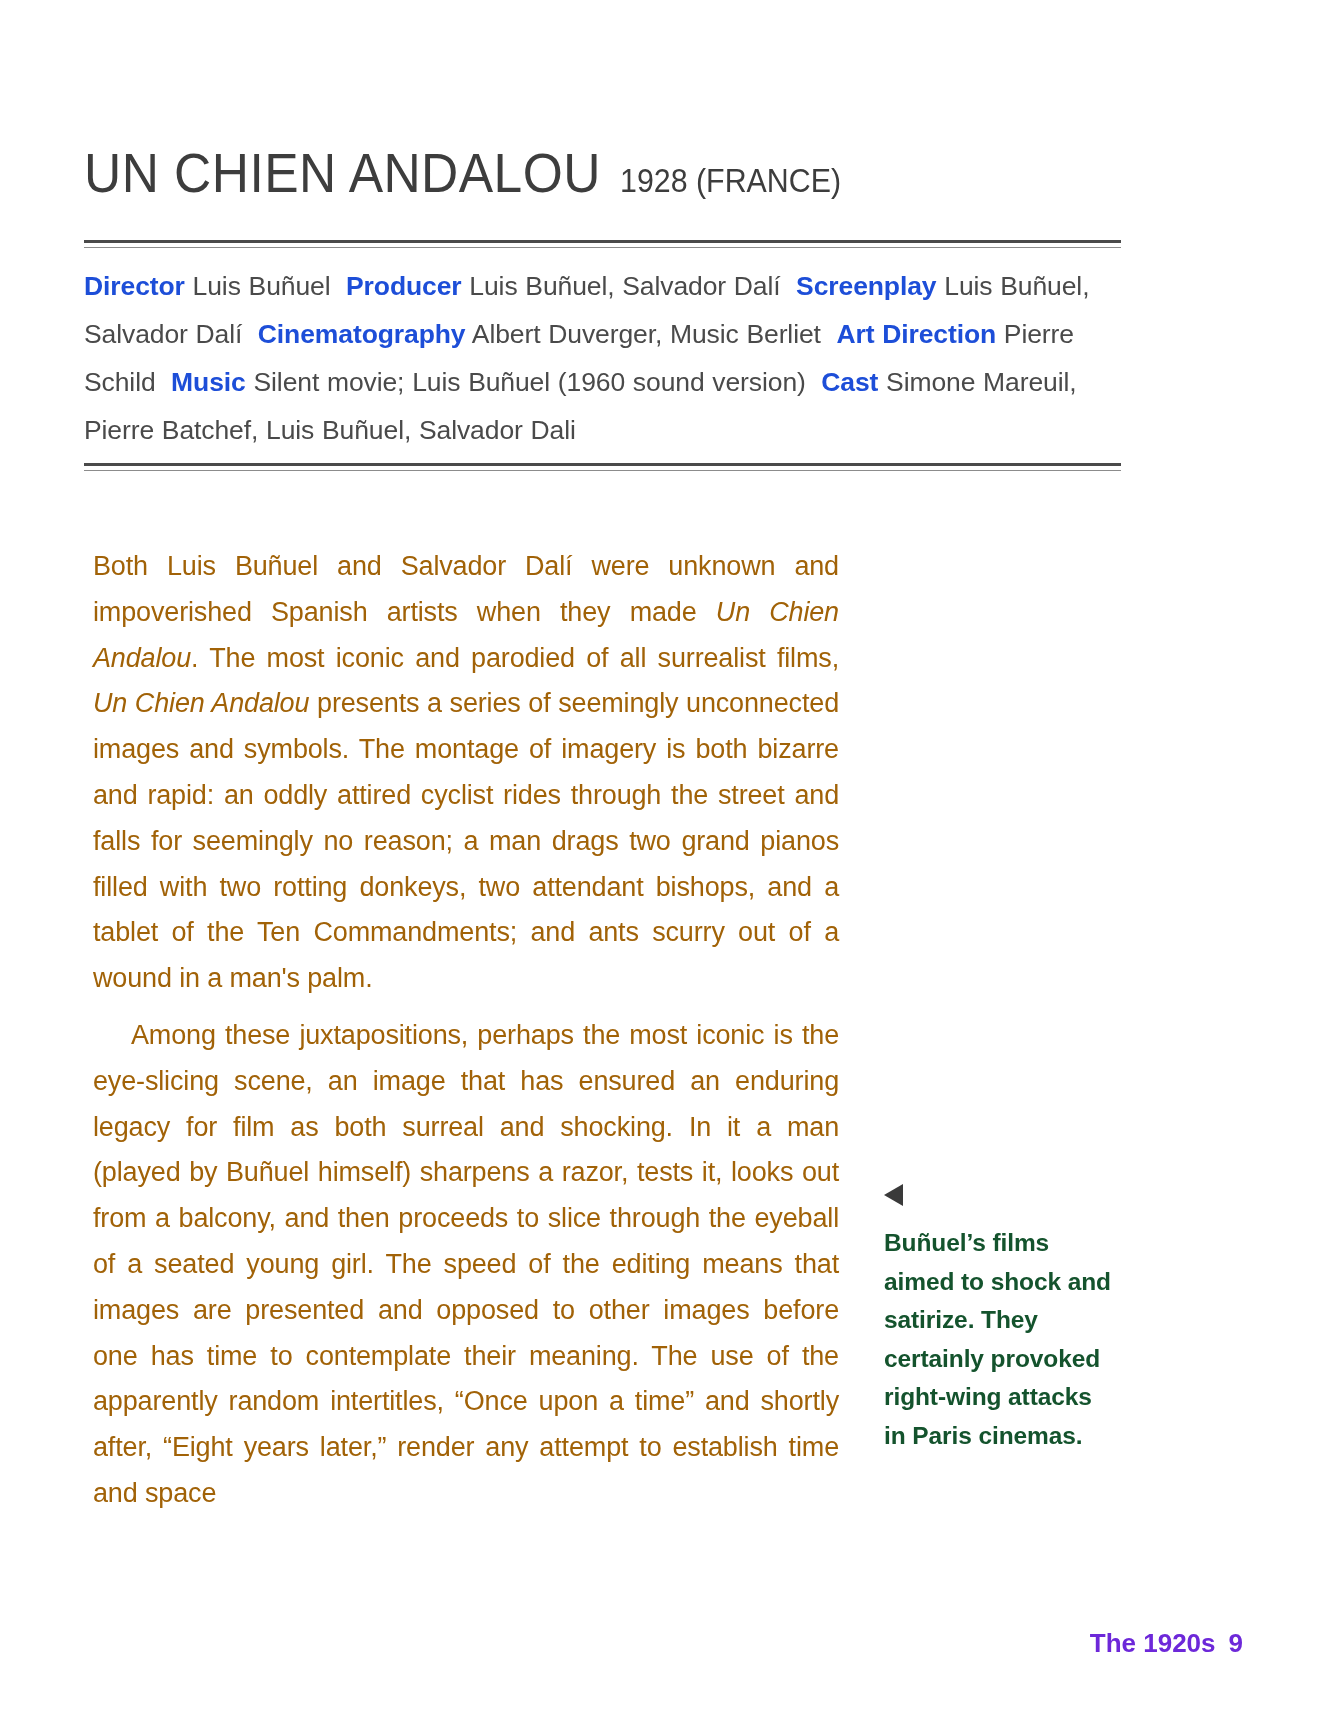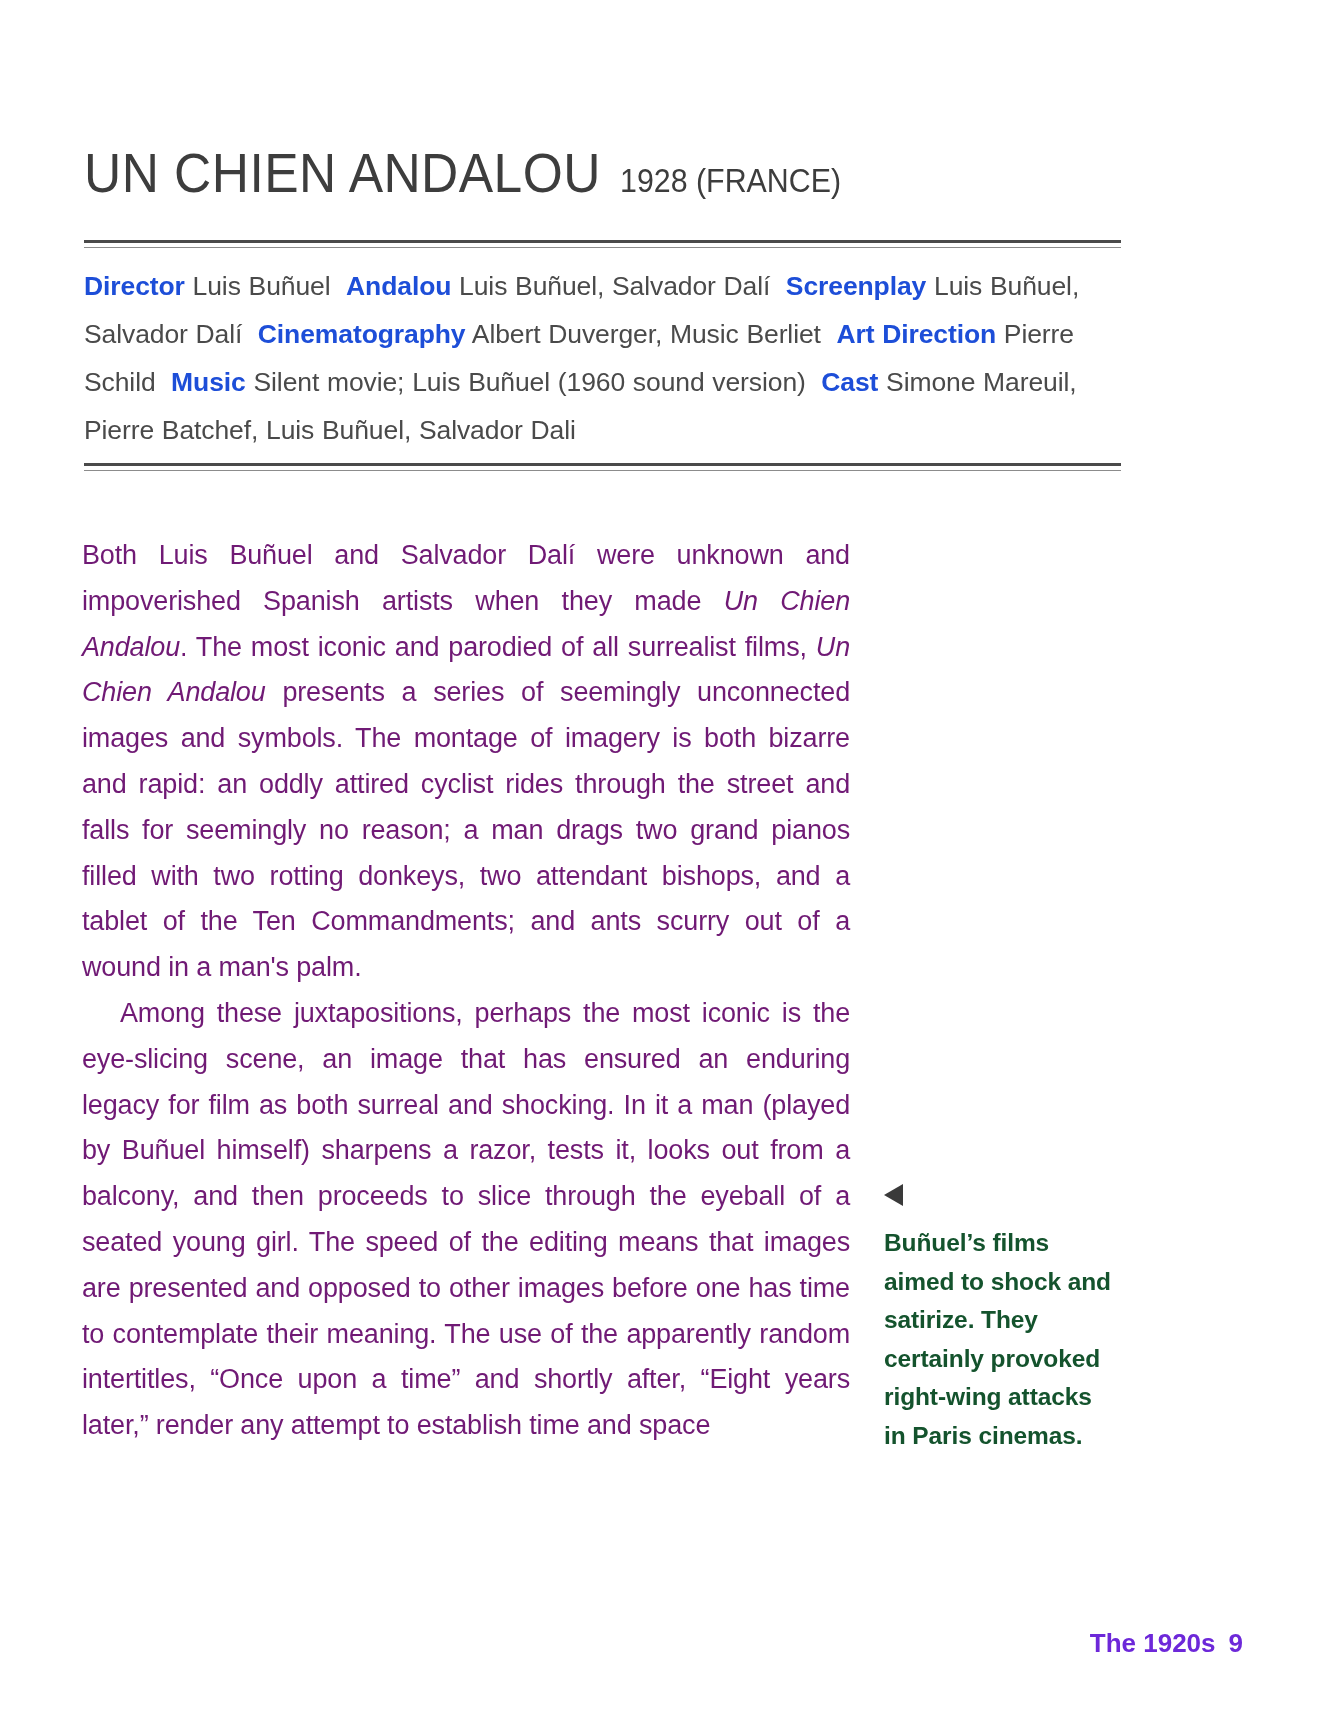--- a/index.html
+++ b/index.html
@@ -87,24 +87,24 @@
   
   .body-col {
     position: absolute;
     left: 82px;
     top: 533px;
     width: 768px;
   }
   .para {
     font-size: 27px;
     line-height: 45.8px;
-    color: #701a75;
+    color: #a16207;
     text-align: justify;
     text-justify: inter-word;
-    margin: 0;
+    margin: 11px;
     letter-spacing: -0.15px;
   }
   .para.indent { text-indent: 38px; }
   .para i { font-style: italic; }
 
   
   .caption {
     position: absolute;
     left: 884px;
     top: 1184px;
@@ -147,21 +147,21 @@
     <span class="film-title">UN CHIEN ANDALOU</span>
     <span class="film-year">1928 (FRANCE)</span>
   </div>
 
   <div class="rule rule-top"></div>
   <div class="rule-hair rule-hair-top"></div>
 
   <div class="credits">
     <b>Director</b>
     <span>Luis Buñuel</span>&nbsp;
-    <b>Andalou</b>
+    <b>Producer</b>
     <span>Luis Buñuel, Salvador Dalí</span>&nbsp;
     <b>Screenplay</b>
     <span>Luis Buñuel, Salvador Dalí</span>&nbsp;
     <b>Cinematography</b>
     <span>Albert Duverger, Music Berliet</span>&nbsp;
     <b>Art Direction</b>
     <span>Pierre Schild</span>&nbsp;
     <b>Music</b>
     <span>Silent movie; Luis Buñuel (1960 sound version)</span>&nbsp;
     <b>Cast</b>

